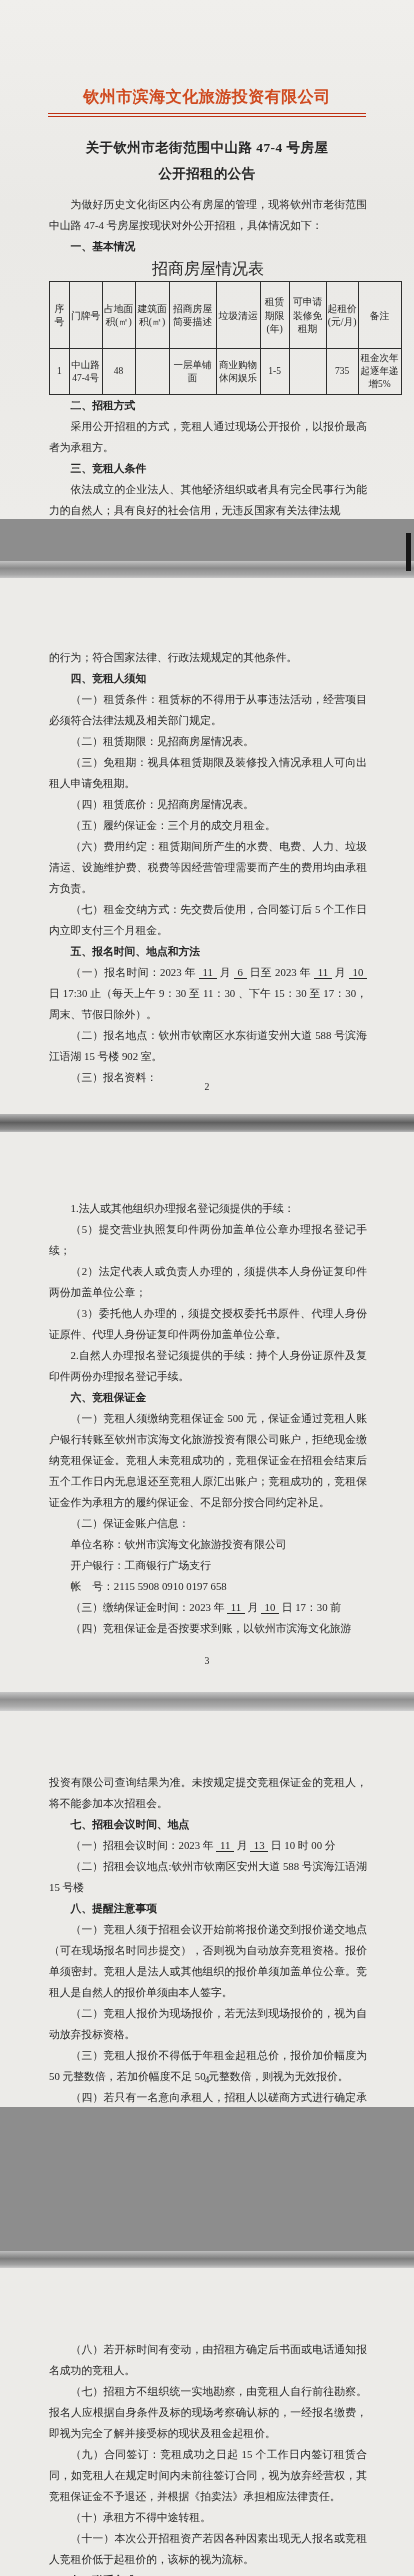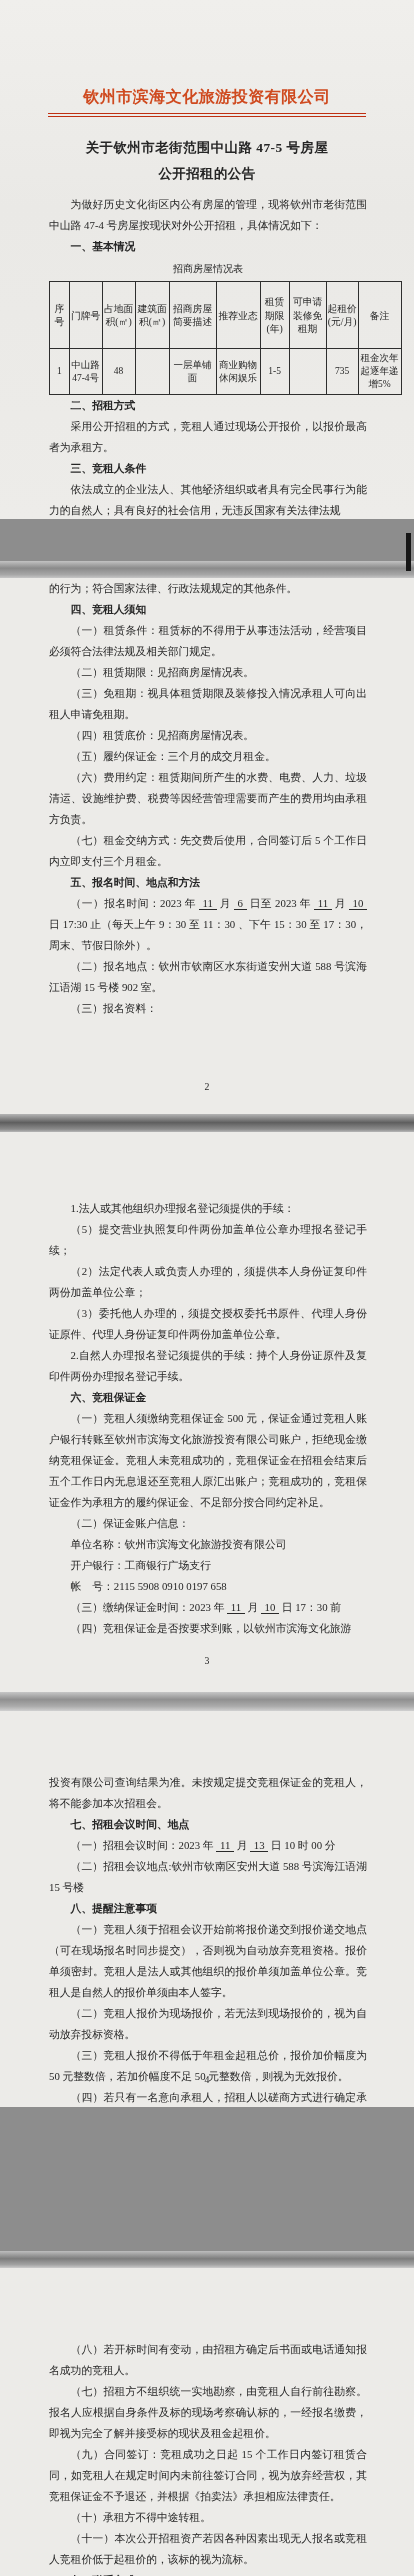--- a/index.html
+++ b/index.html
@@ -21,49 +21,49 @@
   .masthead{margin:87px 0 0;text-align:center;font-size:16px;font-weight:bold;
             color:#cf4a1f;letter-spacing:0.5px;}
   .masthead-rule{width:318px;margin:5.2px auto 0;height:2.1px;
             border-top:1.5px solid #bf2f12;border-bottom:1px solid #bf2f12;}
   .doc-title{margin:0;text-align:center;font-size:13.4px;font-weight:bold;letter-spacing:0.5px;}
   .doc-title.t1{margin-top:21.6px;}
   .doc-title.t2{margin-top:8.2px;}
 
   .flow{padding:0 47px 0 49px;font-size:10.8px;line-height:21px;text-align:justify;}
   .p1 .flow{padding-top:11.3px;}
-  .p2 .flow{}
+  .p2 .flow{padding-top:69px;}
   .p3 .flow{padding-top:66px;}
   .p4 .flow{padding-top:61px;}
   .p5 .flow{padding-top:71px;}
   .para{text-indent:2em;margin:0;}
   .para.cont{text-indent:0;}
   .para.bold{font-weight:bold;}
-  .center-label{text-align:center;margin:0.5px 0 0;font-size:10px;}
+  .center-label{text-align:center;margin:0.5px 0 0;font-size:16px;}
   .u{border-bottom:1px solid #2a2a2a;padding:0 3.6px;}
 
   table.props{border-collapse:collapse;table-layout:fixed;width:352px;margin:2.6px auto 0;
               font-size:9.8px;line-height:13.4px;}
   table.props th,table.props td{border:0.8px solid #2e2e2e;padding:1px 0.5px;text-align:center;
               vertical-align:middle;font-weight:normal;word-break:break-all;}
   table.props thead th{height:64px;}
   table.props tbody td{height:43px;font-size:9.5px;line-height:13px;}
 
   .page-num{position:absolute;left:0;width:100%;text-align:center;font-size:9.8px;bottom:21.6px;}
   .p3 .page-num{bottom:26px;}
 </style>
 </head>
 <body>
 
 <div id="scan">
 
   <div class="page p1">
     <div class="masthead">钦州市滨海文化旅游投资有限公司</div>
     <div class="masthead-rule"></div>
-    <div class="doc-title t1">关于钦州市老街范围中山路 47-5 号房屋</div>
+    <div class="doc-title t1">关于钦州市老街范围中山路 47-4 号房屋</div>
     <div class="doc-title t2">公开招租的公告</div>
     <div class="flow">
         <div class="para">为做好历史文化街区内公有房屋的管理，现将钦州市老街范围中山路 47-4 号房屋按现状对外公开招租，具体情况如下：</div>
         <div class="para bold">一、基本情况</div>
         <div class="center-label">招商房屋情况表</div>
         <table class="props">
           <colgroup>
             <col style="width: 19.6px;">
             <col style="width: 33px;">
             <col style="width: 33px;">
@@ -75,21 +75,21 @@
             <col style="width: 32px;">
             <col style="width: 43px;">
           </colgroup>
           <thead>
             <tr>
               <th>序号</th>
               <th>门牌号</th>
               <th>占地面积(㎡)</th>
               <th>建筑面积(㎡)</th>
               <th>招商房屋简要描述</th>
-              <th>推荐业态</th>
+              <th>垃圾清运</th>
               <th>租赁期限(年)</th>
               <th>可申请装修免租期</th>
               <th>起租价(元/月)</th>
               <th>备注</th>
             </tr>
           </thead>
           <tbody>
             <tr>
               <td>1</td>
               <td>中山路47-4号</td>

